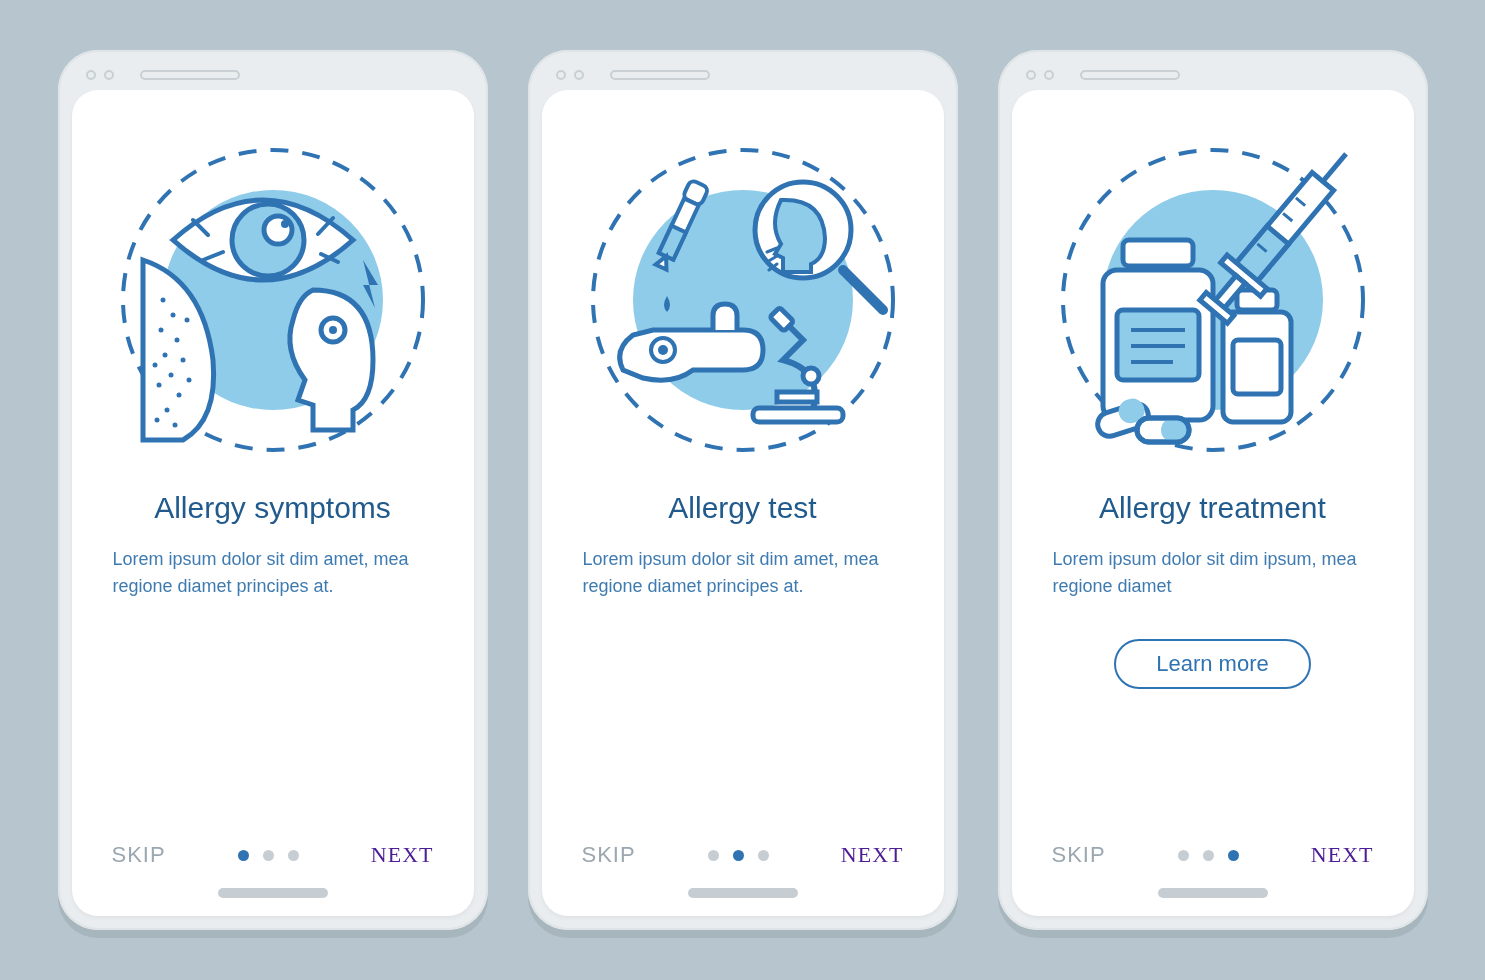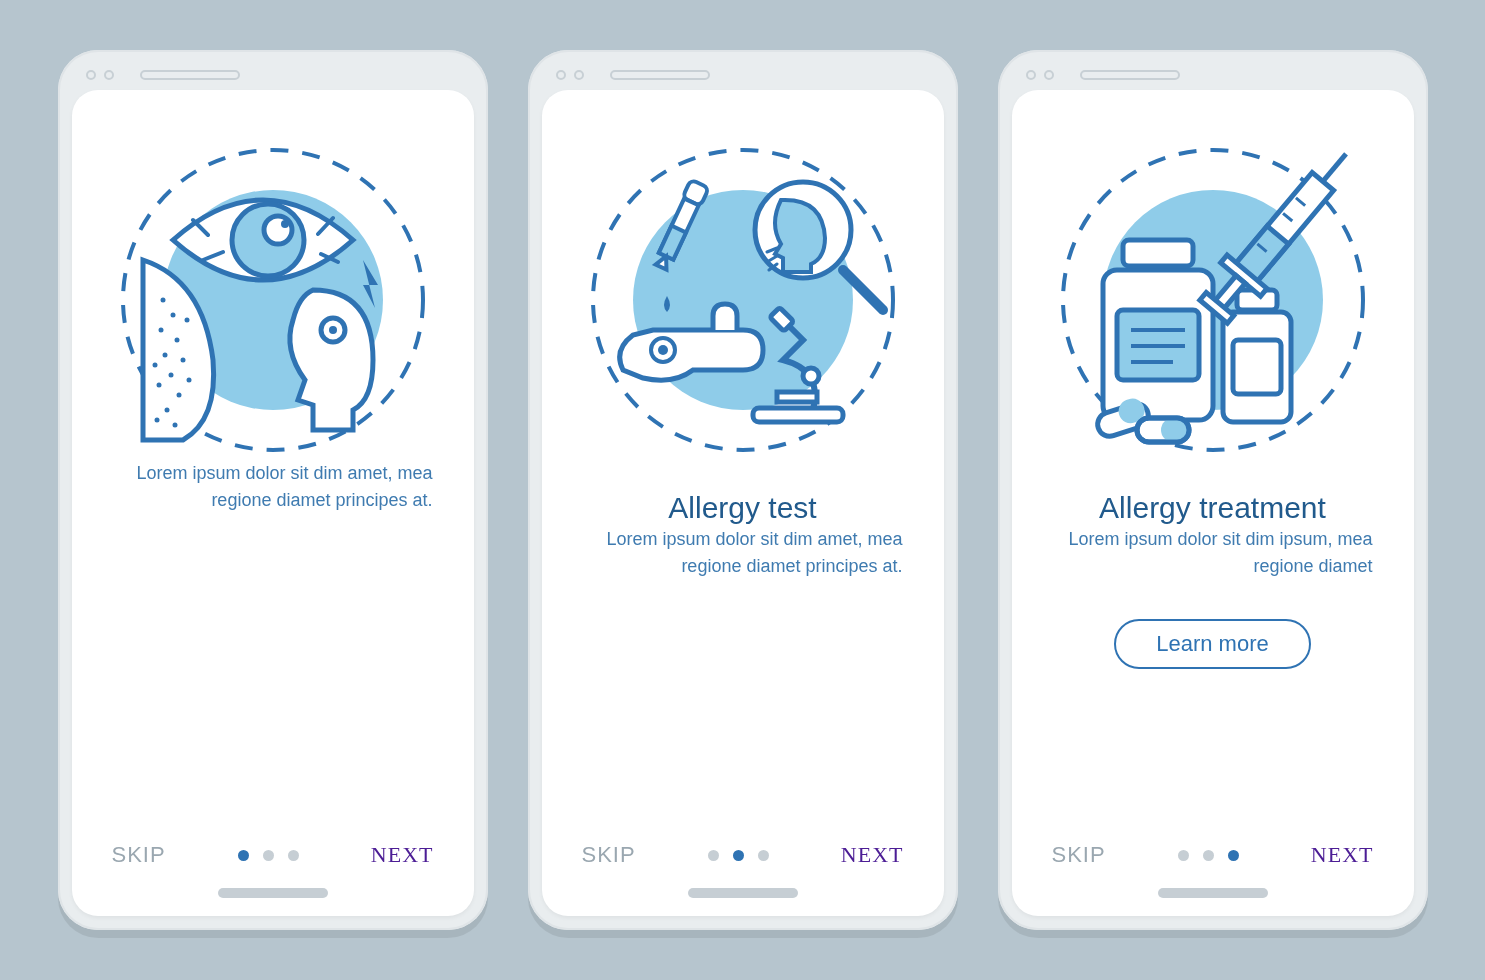--- a/index.html
+++ b/index.html
@@ -63,22 +63,23 @@
     font-size: 30px;
     text-align: center;
     line-height: 1.2;
     margin-top: 30px;
     max-width: 260px;
     font-weight: 400;
   }
   .body-text {
     color: #3f7bb0;
     font-size: 18px;
-    text-align: right;
+    text-align: left;
     line-height: 1.5;
+    margin-top: 20px;
     max-width: 320px;
     font-weight: 300;
   }
   .learn-more {
     margin-top: 39px;
     border: 2px solid #2f73b3;
     color: #2f73b3;
     background: transparent;
     font-size: 22px;
     padding: 10px 40px;
@@ -164,20 +165,21 @@
         </g>
 
         <g transform="translate(150,150)">
           <path d="M50 0 Q110 0 110 70 Q110 110 90 120 L90 140 L50 140 L50 115 L35 110 L42 90 Q20 60 30 30 Q36 6 50 0 Z" fill="#fff" stroke="#2f73b3" stroke-width="5"></path>
           <circle cx="70" cy="40" r="12" fill="none" stroke="#2f73b3" stroke-width="5"></circle>
           <circle cx="70" cy="40" r="4" fill="#2f73b3"></circle>
           <path d="M100 -30 L115 -5 L100 -5 L112 18" fill="#2f73b3"></path>
         </g>
       </svg>
     </div>
+    <h2 class="title">Allergy symptoms</h2>
     <p class="body-text">Lorem ipsum dolor sit dim amet, mea regione diamet principes at.</p>
     <div class="spacer"></div>
     <div class="nav-row">
       <button class="nav-skip">SKIP</button>
       <div class="pager">
         <span class="active"></span>
         <span></span>
         <span></span>
       </div>
       <button class="nav-next">NEXT</button>

